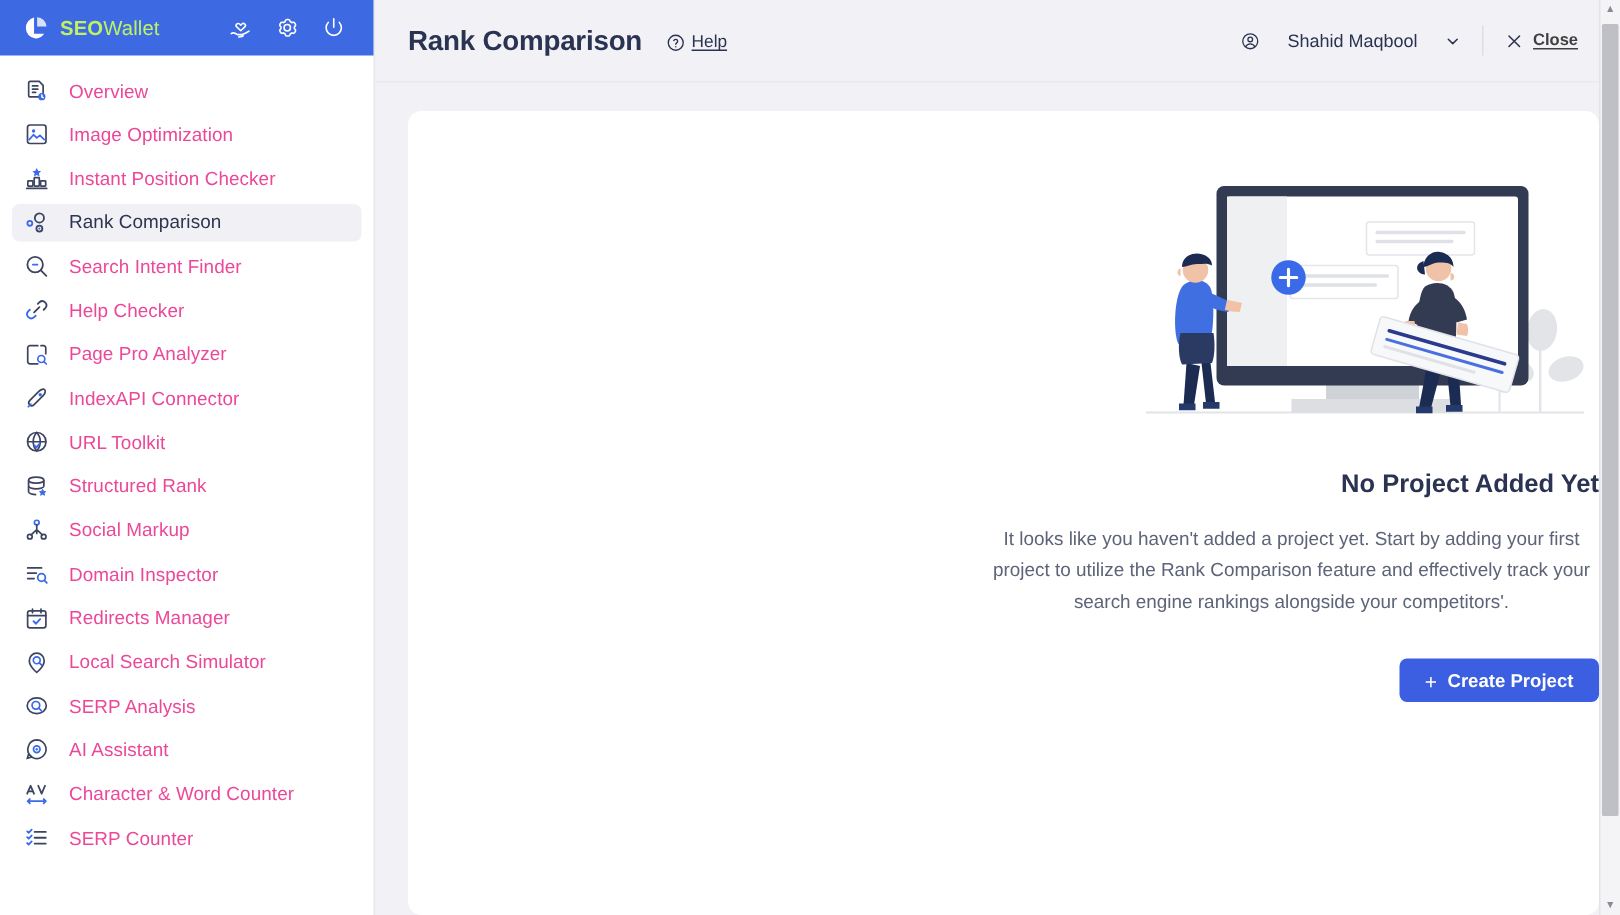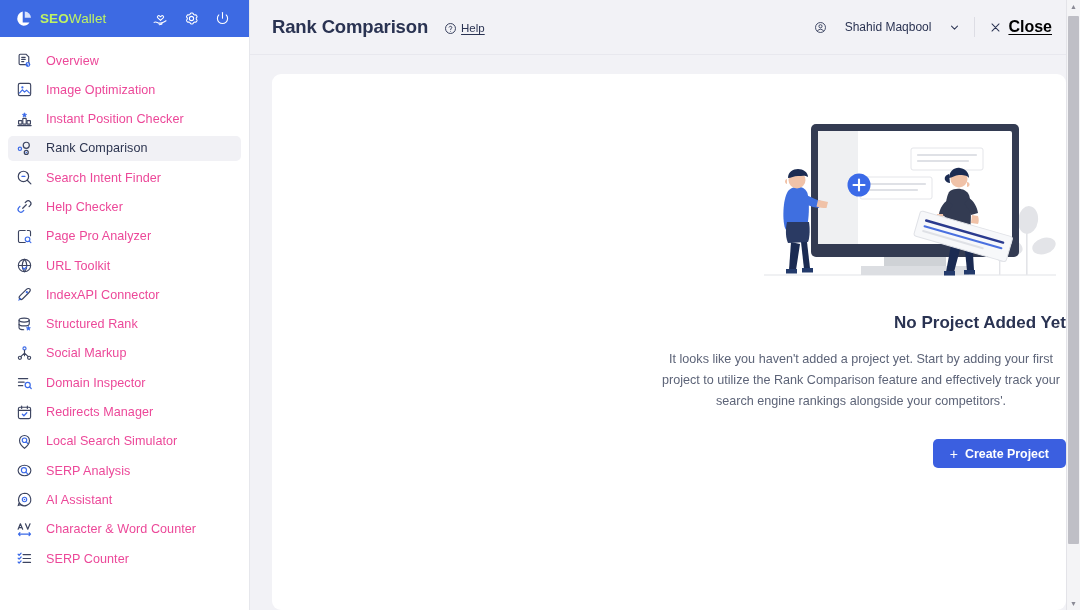--- a/index.html
+++ b/index.html
@@ -95,21 +95,21 @@
     font-size: 12px; color: #2a3352;
     cursor: pointer; padding-right: 14px;
     border-right: 1px solid #dddde4;
     height: 20px;
   }
   .close-btn {
     display: flex; align-items: center; gap: 6px;
     margin-left: 14px; cursor: pointer;
   }
   .close-text {
-    font-size: 16px; color: #000000; font-weight: bold;
+    font-size: 11px; color: #404040; font-weight: bold;
     text-decoration: underline; text-underline-offset: 2px; text-align: center;
   }
 
   .content { flex: 1 1 auto; padding: 19px 0 0 22px; }
   .card {
     background: #ffffff;
     border-radius: 9px;
     height: 100%;
     display: flex; flex-direction: column;
     align-items: flex-end;
@@ -268,38 +268,38 @@
             <path d="M20.5 11V5.6a2.1 2.1 0 0 0-2.1-2.1H16"></path>
             <circle cx="16.3" cy="16" r="3.3" stroke="#3b6ae8"></circle>
             <path d="M18.8 18.5 21 20.7" stroke="#3b6ae8"></path>
           </svg>
         </span>
         <span class="navlabel">Page Pro Analyzer</span>
       </div>
 
       <div class="navitem">
         <span class="navicon">
+          <svg width="17" height="17" viewBox="0 0 24 24" fill="none" stroke="#3c4460" stroke-width="1.6" stroke-linecap="round">
+            <path d="M5.5 18.5c-1.5-1.5-1.5-3 0-4.5L14 5.5c2-2 4.5-2.5 5.5-1.5s.5 3.5-1.5 5.5L9.5 18c-1.5 1.5-2.5 2-4 .5z"></path>
+            <circle cx="15.3" cy="8.7" r="1.6" fill="#3b6ae8" stroke="none"></circle>
+            <path d="M4 20l2.5-2.5" stroke="#3b6ae8"></path>
+          </svg>
+        </span>
+        <span class="navlabel">IndexAPI Connector</span>
+      </div>
+
+      <div class="navitem">
+        <span class="navicon">
           <svg width="17" height="17" viewBox="0 0 24 24" fill="none" stroke="#3c4460" stroke-width="1.6">
             <circle cx="12" cy="12" r="8.7"></circle>
             <path d="M3.3 12h17.4M12 3.3a13 13 0 0 1 0 17.4 13 13 0 0 1 0-17.4z"></path>
             <path d="M9.8 15.5l1.8 1.8 3.2-3.4" stroke="#3b6ae8" stroke-width="1.8" stroke-linecap="round"></path>
           </svg>
         </span>
         <span class="navlabel">URL Toolkit</span>
-      </div>
-
-      <div class="navitem">
-        <span class="navicon">
-          <svg width="17" height="17" viewBox="0 0 24 24" fill="none" stroke="#3c4460" stroke-width="1.6" stroke-linecap="round">
-            <path d="M5.5 18.5c-1.5-1.5-1.5-3 0-4.5L14 5.5c2-2 4.5-2.5 5.5-1.5s.5 3.5-1.5 5.5L9.5 18c-1.5 1.5-2.5 2-4 .5z"></path>
-            <circle cx="15.3" cy="8.7" r="1.6" fill="#3b6ae8" stroke="none"></circle>
-            <path d="M4 20l2.5-2.5" stroke="#3b6ae8"></path>
-          </svg>
-        </span>
-        <span class="navlabel">IndexAPI Connector</span>
       </div>
 
       <div class="navitem">
         <span class="navicon">
           <svg width="17" height="17" viewBox="0 0 24 24" fill="none" stroke="#3c4460" stroke-width="1.6">
             <ellipse cx="11.5" cy="5.8" rx="7.2" ry="2.8"></ellipse>
             <path d="M4.3 5.8v5.4c0 1.5 3.2 2.8 7.2 2.8s7.2-1.3 7.2-2.8V5.8"></path>
             <path d="M4.3 11.2v5.4c0 1.5 3.2 2.8 7.2 2.8"></path>
             <path d="M17.5 14.5l.9 1.8 2 .3-1.5 1.4.4 2-1.8-1-1.8 1 .4-2-1.5-1.4 2-.3z" fill="#3b6ae8" stroke="#3b6ae8" stroke-width=".9"></path>
           </svg>

